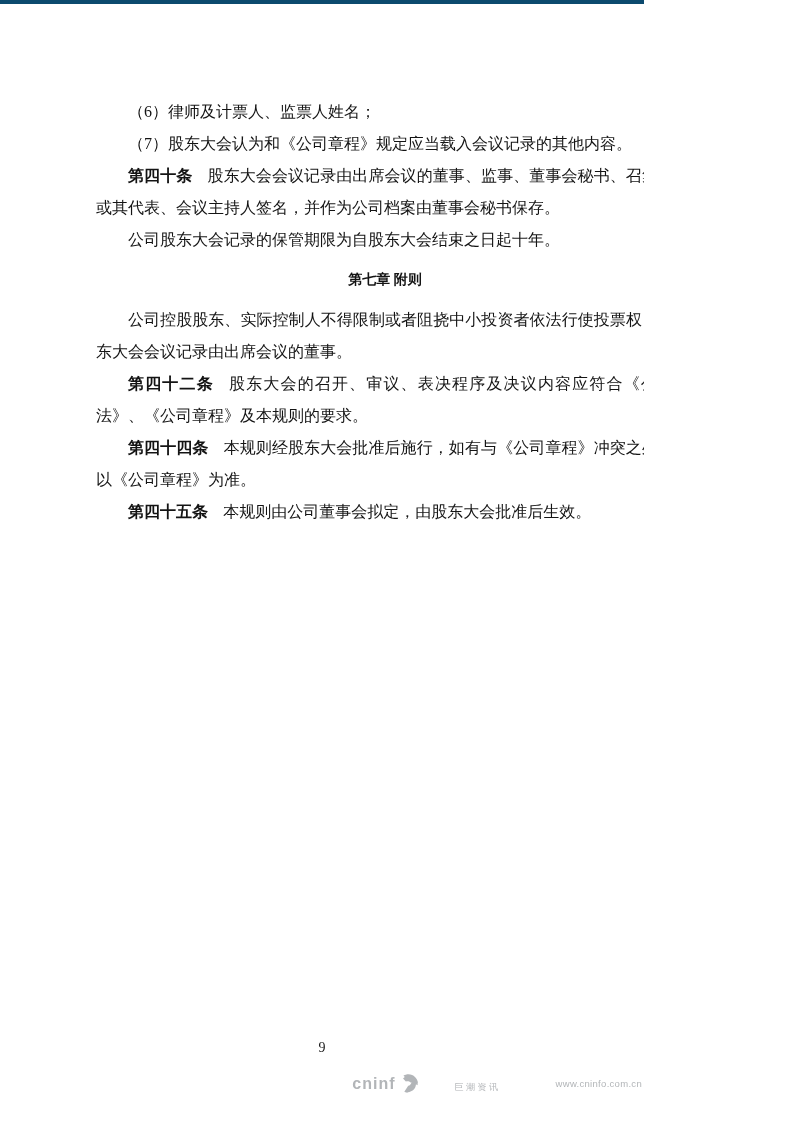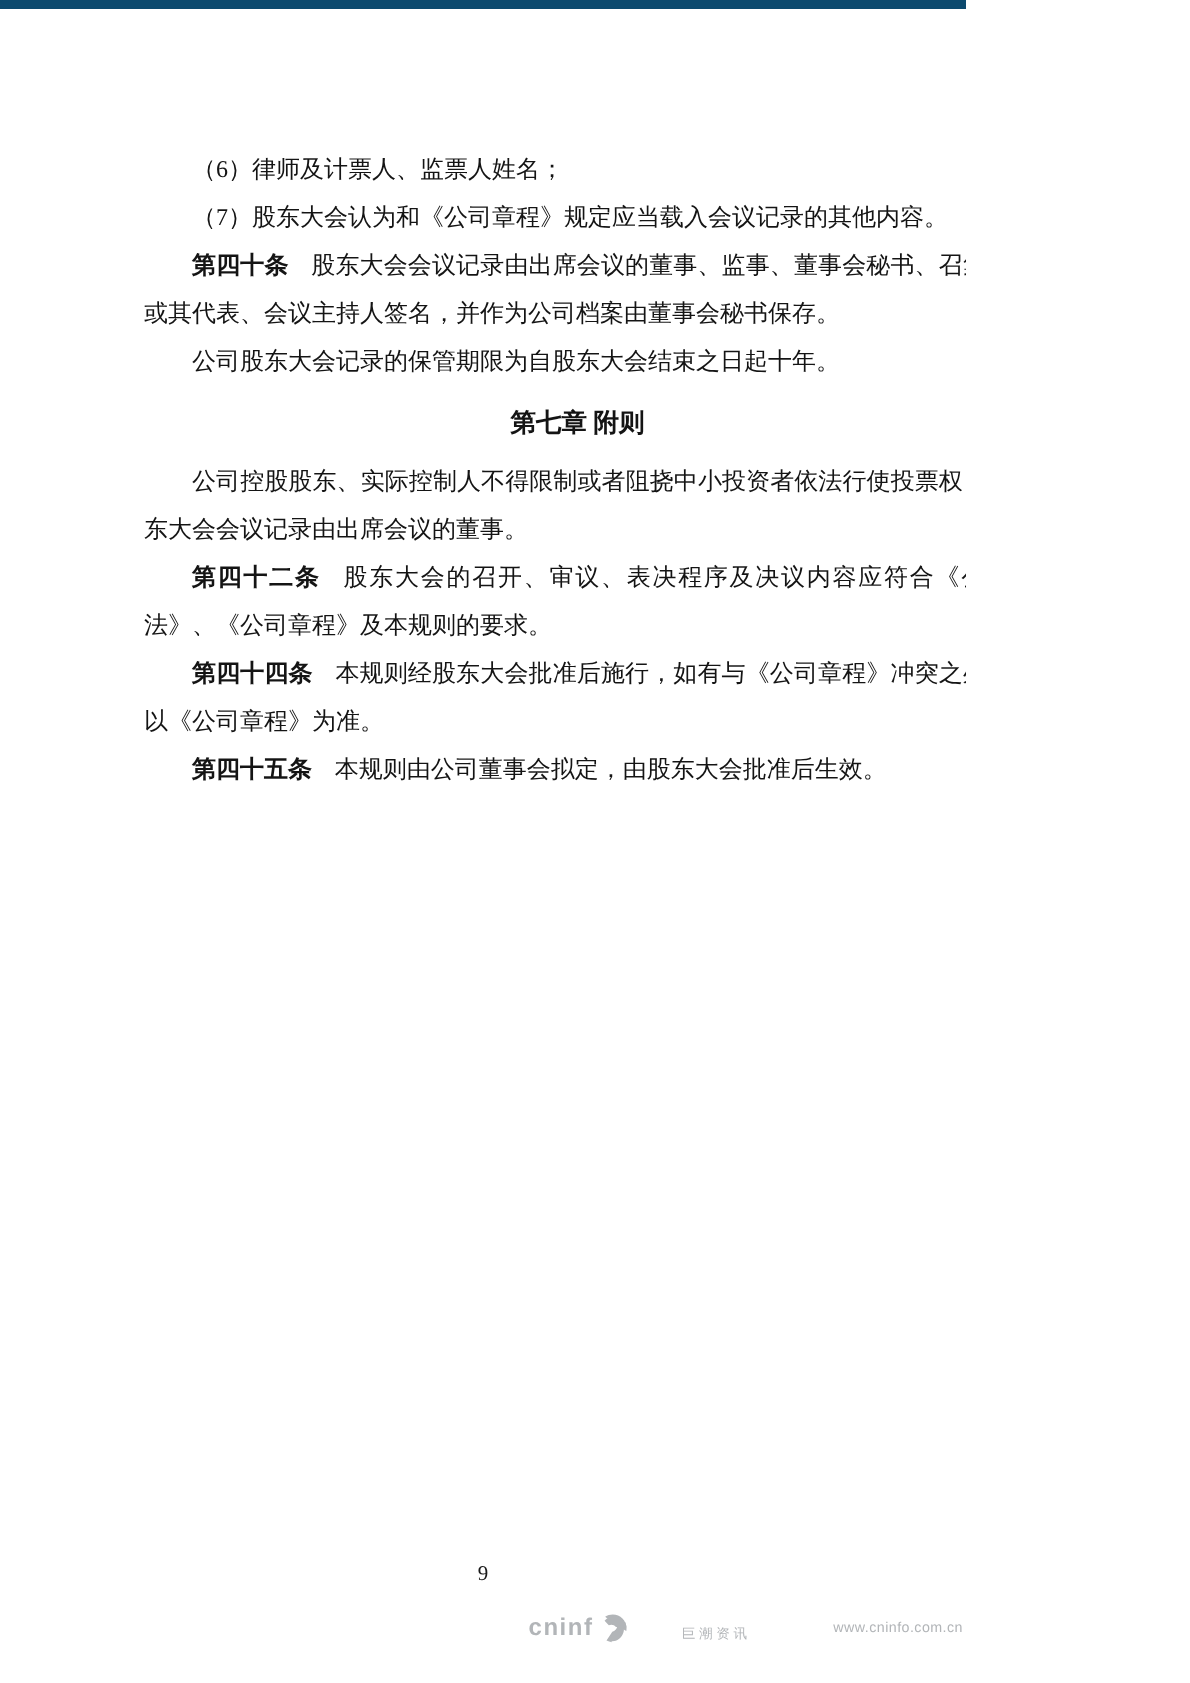--- a/index.html
+++ b/index.html
@@ -6,21 +6,21 @@
   html, body {
     margin: 0;
     padding: 0;
     background: #ffffff;
   }
   .page {
     position: relative;
     width: 644px;
     height: 1122px;
     background: #ffffff;
-    border-top: 6px solid #0c4a6e;
+    border-top: 4px solid #0c4a6e;
     overflow: hidden;
     font-family: "Liberation Serif", "DejaVu Serif", serif;
     color: #141414;
   }
   .content {
     position: absolute;
     left: 96px;
     top: 92px;
     width: 578px;
     font-size: 16px;
@@ -34,21 +34,21 @@
   }
   .term {
     font-weight: bold;
   }
   .term:not(:empty) {
     margin-right: 0.95em;
     margin-top: 40px;
   }
   .chapter-heading {
     margin: 8px 0;
-    font-size: 17px;
+    font-size: 14px;
     font-weight: bold;
     text-align: center;
     text-indent: 0;
     line-height: 32px;
   }
   .page-number {
     position: absolute;
     top: 1036px;
     left: 0;
     width: 100%;

